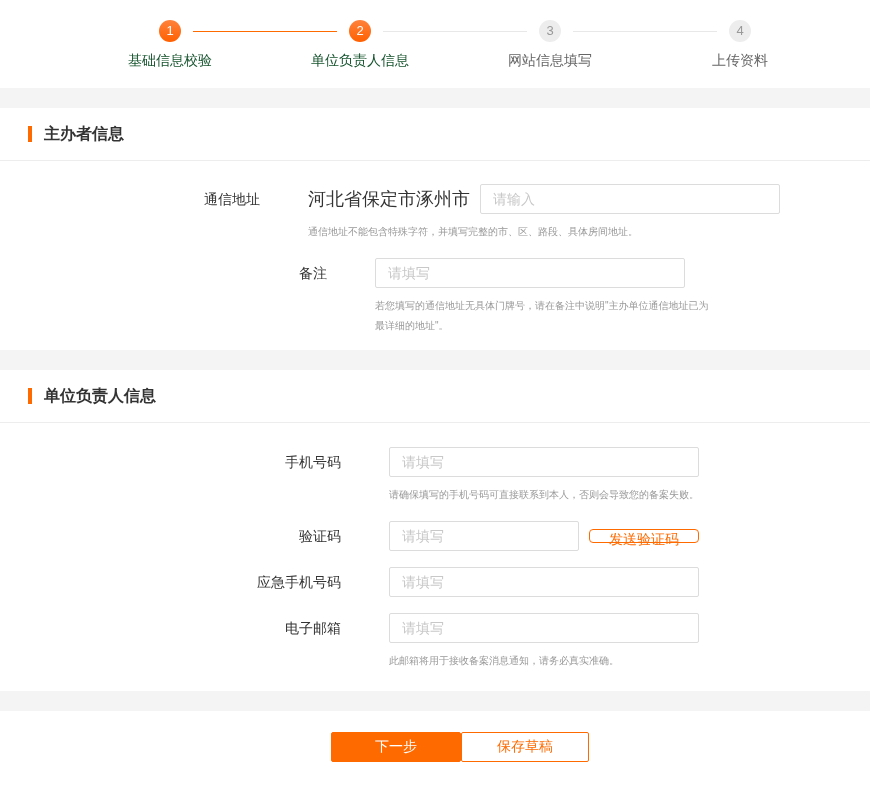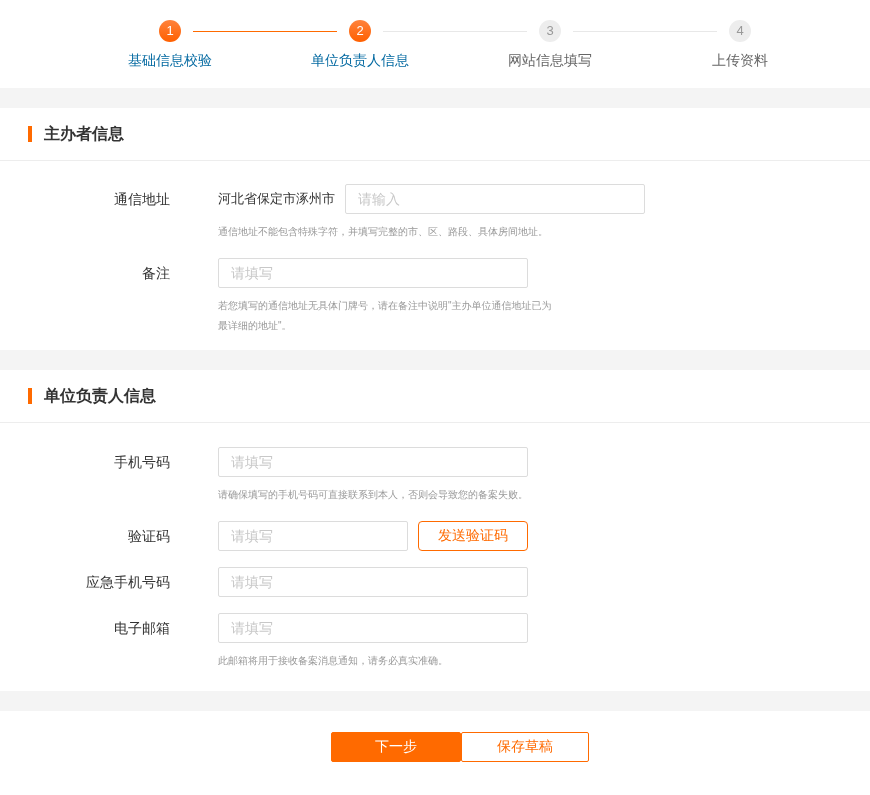--- a/index.html
+++ b/index.html
@@ -16,60 +16,60 @@
     content:""; position:absolute; top:11px; left:calc(50% + 23px);
     width:calc(100% - 46px); height:1px; background:#e8e8e8;
   }
   .step.line-active::after { background:#ff6a00; }
   .step-circle {
     width:22px; height:22px; border-radius:50%; margin:0 auto;
     background:linear-gradient(180deg,#ff823c 0%,#ff6000 100%);
     color:#fff; font-size:13px; line-height:22px; text-align:center;
   }
   .step.inactive .step-circle { background:#ededed; color:#999; }
-  .step-label { margin-top:9px; font-size:14px; color:#0369a1; line-height:19px; }
+  .step-label { margin-top:9px; font-size:14px; color:#14532d; line-height:19px; }
   .step.inactive .step-label { color:#666; }
 
   
   .band { height:20px; background:#f4f4f4; }
 
   
   .section-head {
     display:flex; align-items:center; height:52px; padding-left:28px;
     border-bottom:1px solid #ededed; background:#fff;
   }
   .accent-bar { width:4px; height:16px; background:#ff6a00; margin-right:12px; }
   .section-title { font-size:16px; font-weight:bold; color:#333; }
 
   .form-area { padding-top:23px; }
-  .form-row { display:flex; align-items:flex-start; margin-bottom:16px; }
+  .form-row { display:flex; align-items:flex-start; margin-bottom:16px;justify-content:center; }
   .form-label {
     width:170px; flex-shrink:0; text-align:right;
     font-size:14px; color:#333; line-height:30px;
   }
   .form-content { margin-left:48px; }
   .field-line { display:flex; align-items:center; }
 
   .input {
     height:30px; width:310px; box-sizing:border-box;
     border:1px solid #dcdcdc; border-radius:2px; background:#fff;
     padding:12px 12px; font-size:14px; color:#333; font-family:inherit;
     outline:none;
   }
   .input::placeholder { color:#c8c8c8; }
   .input.address { width:300px; }
   .input.captcha { width:190px; }
 
-  .prefix { font-size:13px; color:#333; line-height:30px; margin-right:10px; white-space:nowrap; }
+  .prefix { font-size:18px; color:#333; line-height:30px; margin-right:10px; white-space:nowrap; }
 
   .help { margin:8px 0 0; font-size:10px; color:#999; line-height:20px; }
   .help.narrow { max-width:338px; }
 
   .btn-send {
-    margin-left:10px; width:110px; height:30px; box-sizing:border-box;
+    margin-left:10px; width:110px; height:14px; box-sizing:border-box;
     background:#fff; border:1px solid #ff6a00; border-radius:4px;
     color:#ff6a00; font-size:14px; font-family:inherit; cursor:pointer;
   }
 
   
   .footer { display:flex; justify-content:center; padding:21px 0 16px 35px; }
   .btn {
     height:30px; box-sizing:border-box; font-size:14px; font-family:inherit;
     border-radius:2px; cursor:pointer;
   }

